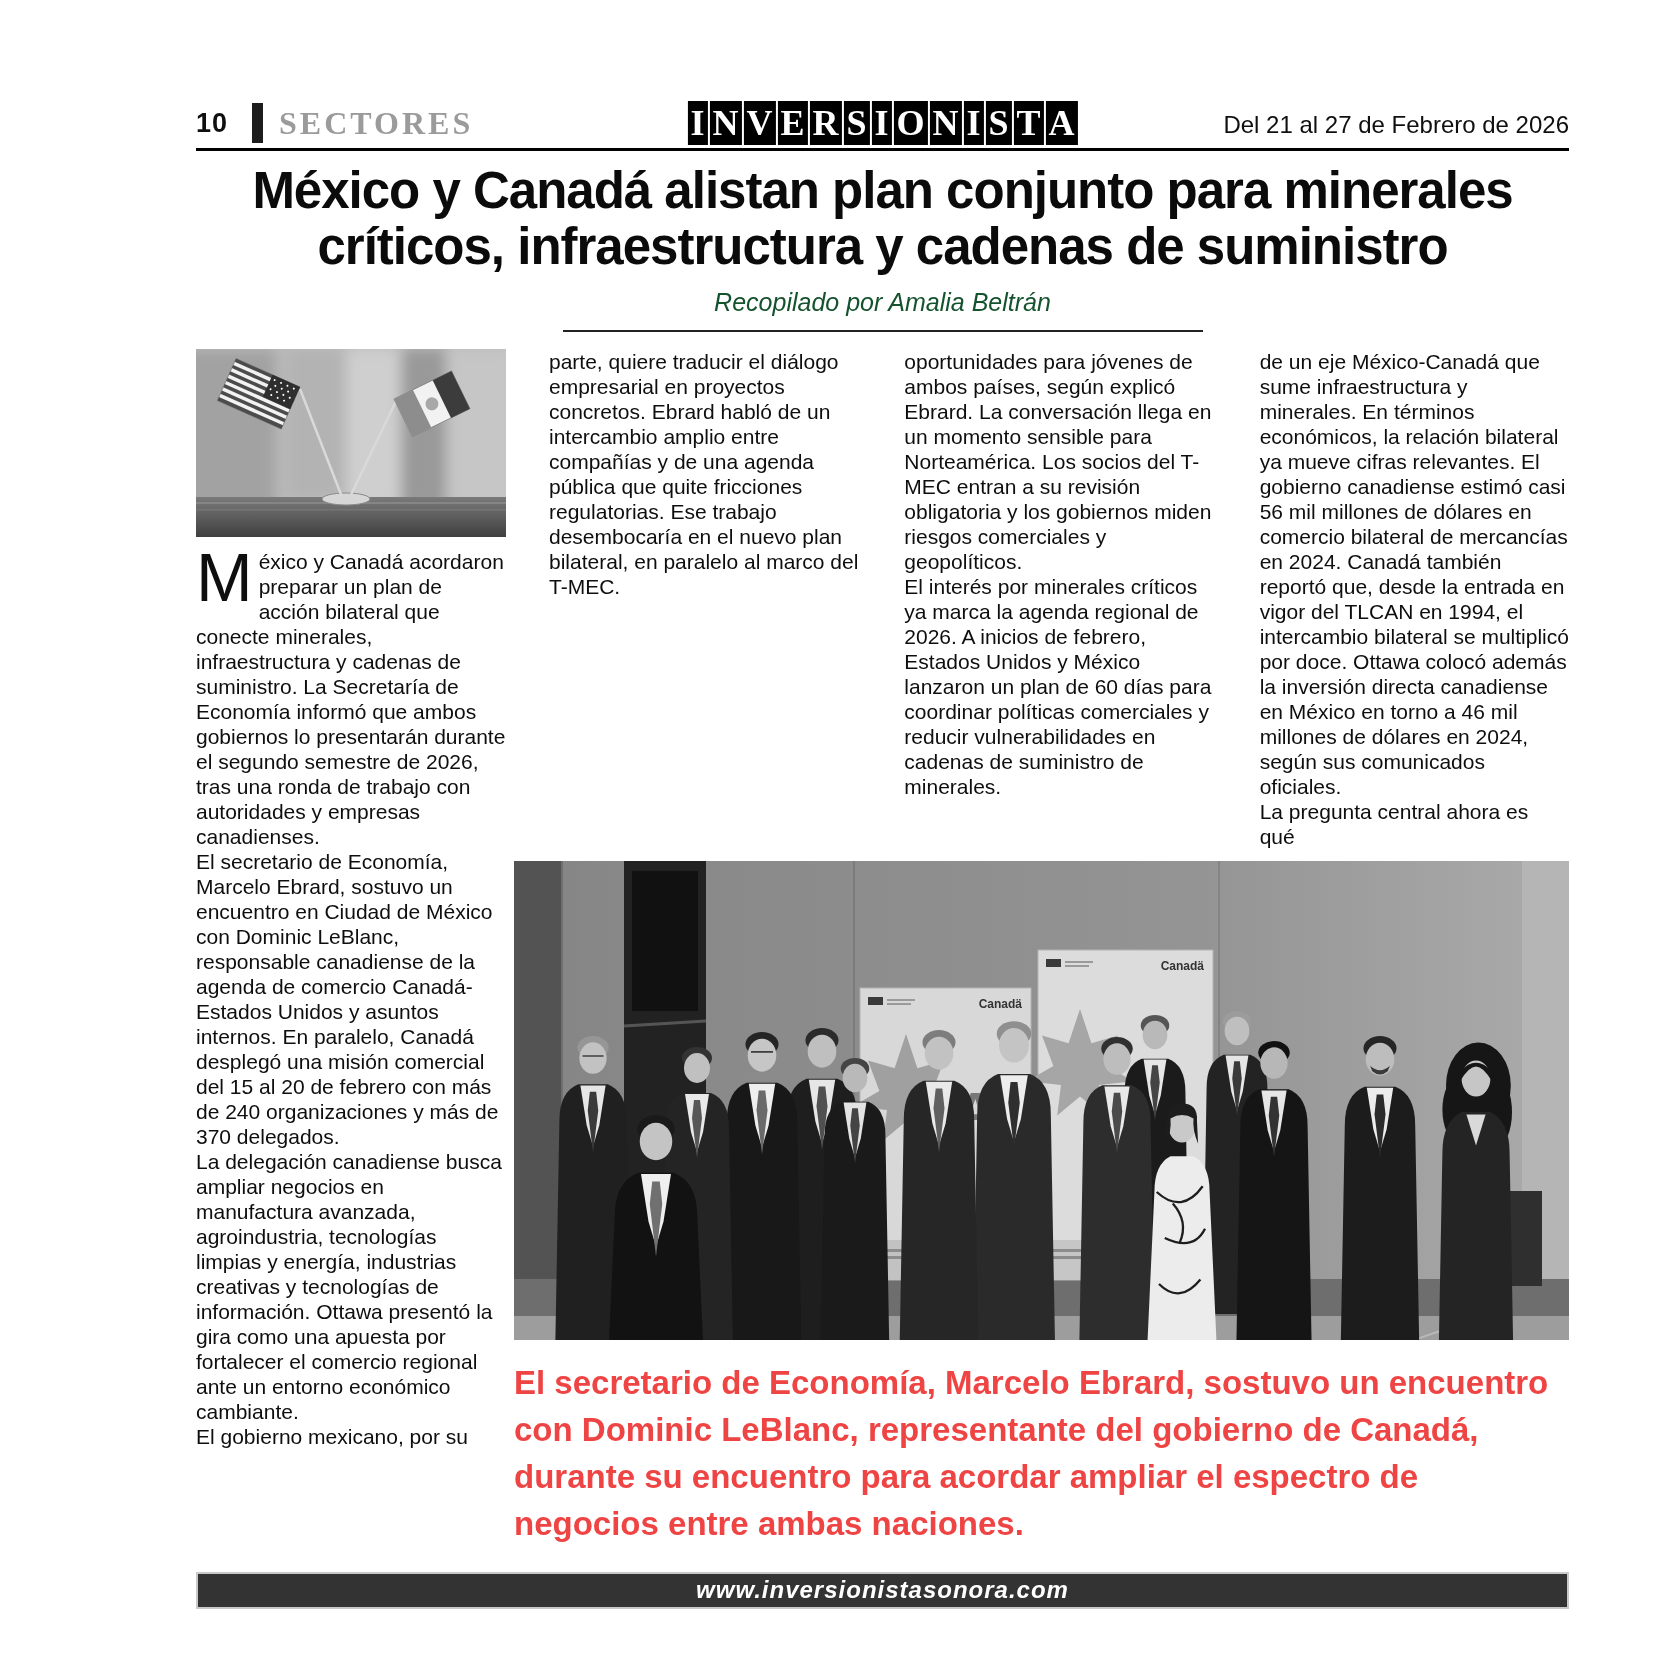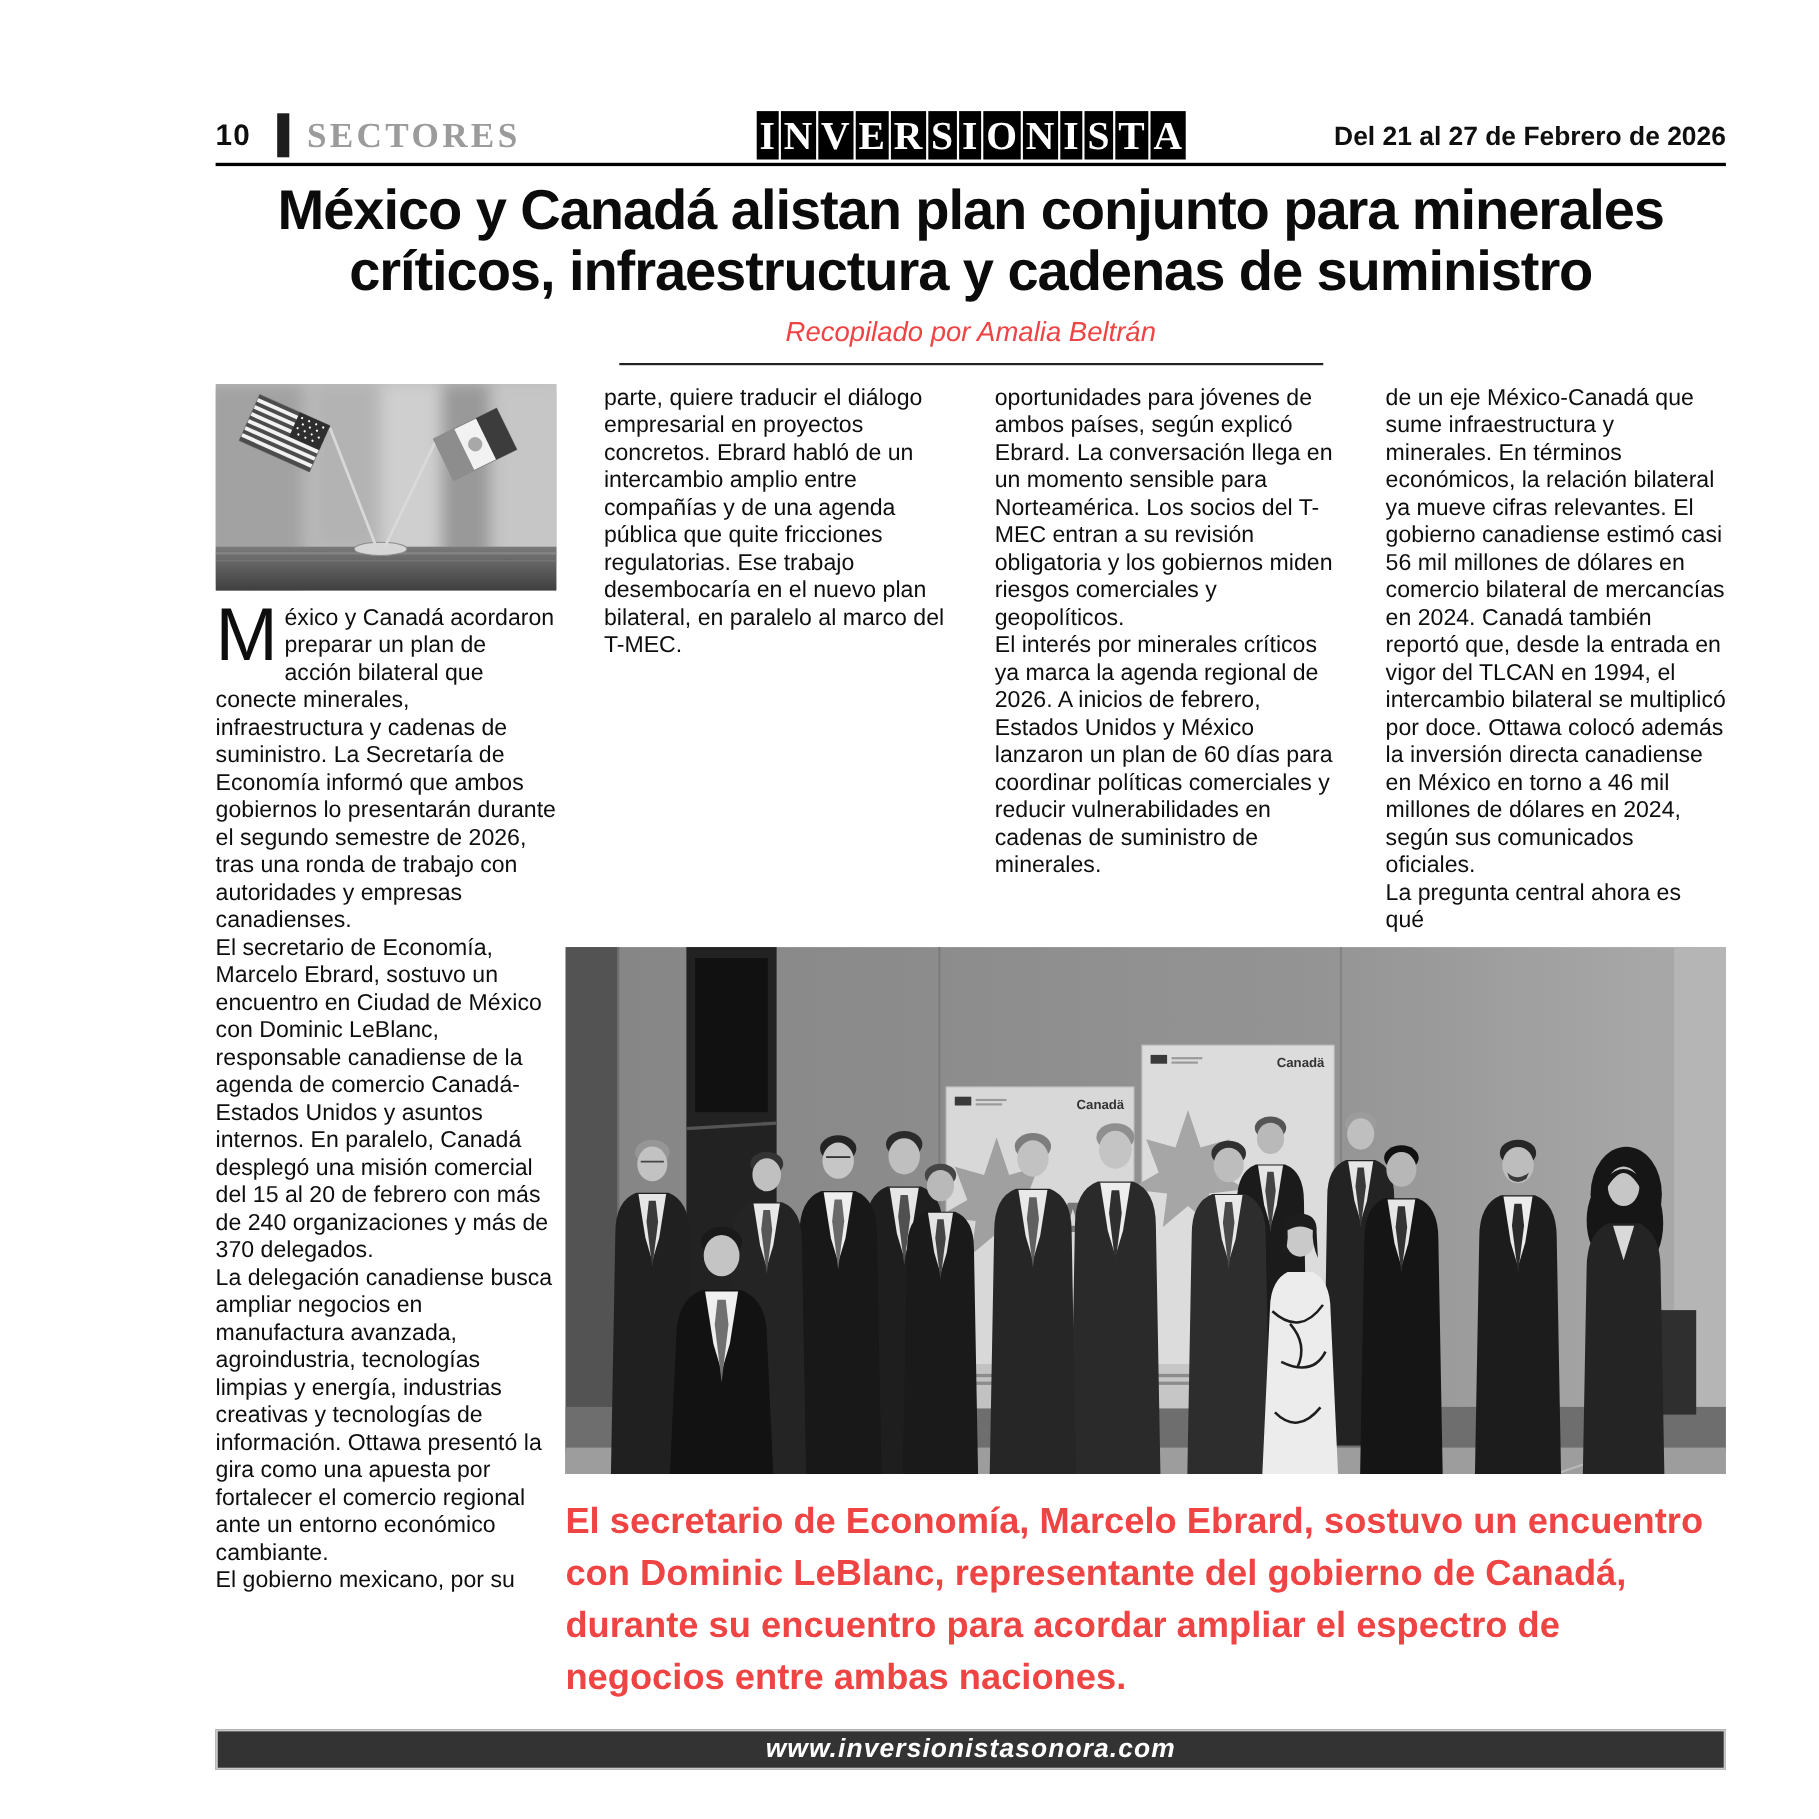--- a/index.html
+++ b/index.html
@@ -13,26 +13,26 @@
   .header{position:relative;display:flex;justify-content:space-between;align-items:flex-end;
           border-bottom:3px solid #000;padding-bottom:5px;height:48px;}
   .hdr-left{display:flex;align-items:center;}
   .page-num{font-size:27px;font-weight:700;letter-spacing:1px;}
   .sec-bar{width:11px;height:40px;background:#1d1d1d;margin:0 16px 0 24px;}
   .section{font-family:"Liberation Serif","DejaVu Serif",serif;font-weight:700;
            font-size:32px;color:#9b9b9b;letter-spacing:3px;}
   .mast{position:absolute;left:50%;bottom:3px;transform:translateX(-50%);display:inline-flex;gap:2px;}
   .mast span{background:#000;color:#fff;font-family:"Liberation Serif","DejaVu Serif",serif;
              font-weight:700;font-size:36px;line-height:44px;padding:0 3px;display:block;}
-  .date{font-size:24px;font-weight:700;padding-bottom:4px;}
+  .date{font-size:24px;font-weight:400;padding-bottom:4px;}
 
   
   .headline{margin-top:12px;text-align:center;font-weight:700;font-size:51px;
             line-height:1.09;letter-spacing:-1px;color:#0b0b0b;}
-  .byline{margin-top:14px;text-align:center;font-style:italic;font-size:25px;color:#ef4444;}
+  .byline{margin-top:14px;text-align:center;font-style:italic;font-size:25px;color:#14532d;}
   .byline-rule{width:640px;border-top:2px solid #222;margin:13px auto 0 auto;height:0;}
 
   
   .row{display:flex;margin-top:17px;}
   .col1{flex:0 0 310px;margin-right:8px;}
   .right{flex:1;}
   .textcols{display:flex;gap:46px;padding-left:35px;}
   .textcols .col{flex:1;min-width:0;}
   p.body{margin:0;font-size:21px;line-height:25px;color:#0e0e0e;}
   .drop{float:left;font-size:68px;line-height:52px;padding:2px 6px 0 0;color:#0e0e0e;}

